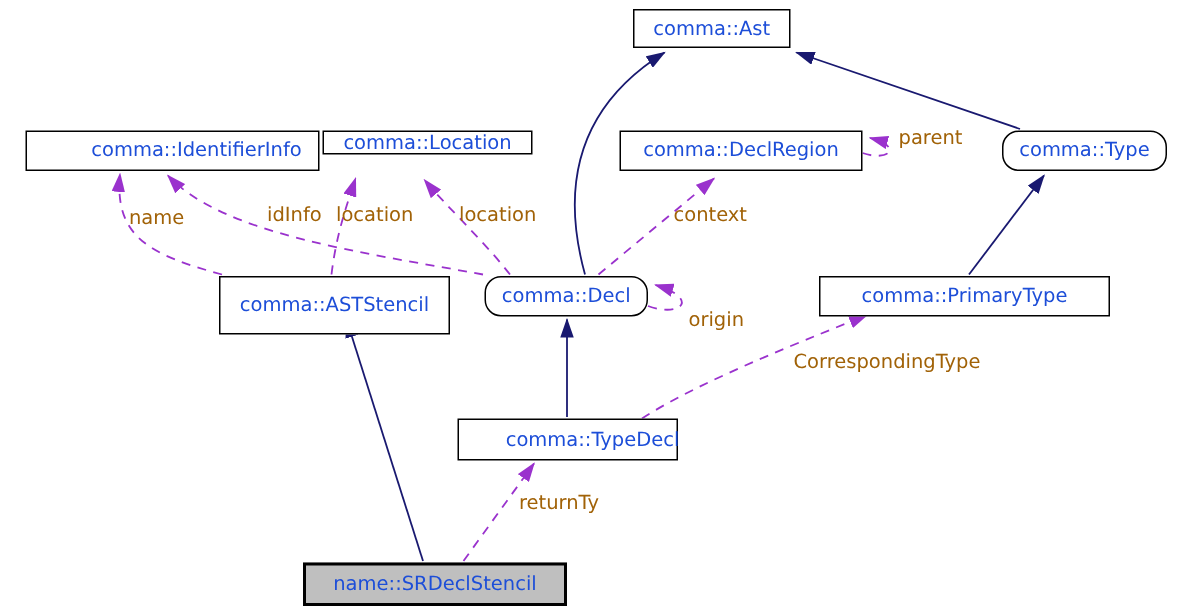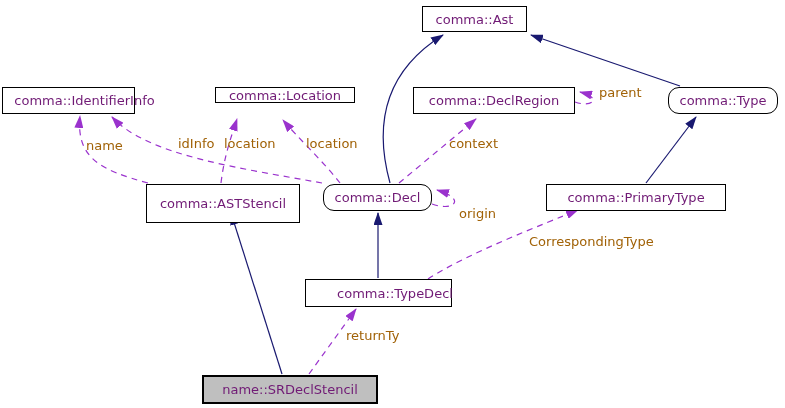--- a/index.html
+++ b/index.html
@@ -9,21 +9,21 @@
     background:#ffffff;
     font-family:"DejaVu Sans","Liberation Sans",sans-serif;
     overflow:hidden;
   }
   #edges{position:absolute;left:0;top:0;width:785px;height:408px;}
   .node{
     position:absolute;
     box-sizing:border-box;
     background:#ffffff;
     border:1px solid #000000;
-    color:#701a75;
+    color:#1d4ed8;
     font-size:13px;
     text-align:center;
     white-space:nowrap;
     display:flex;align-items:center;justify-content:center;
     cursor:pointer;
   }
   .node.current{
     background:#bfbfbf;
     border:2px solid #000000;
     cursor:default;
@@ -66,22 +66,22 @@
 <div class="edge-label" style="left: 86px; top: 138px;">name</div>
     <div class="edge-label" style="left: 178px; top: 136px;">idInfo</div>
     <div class="edge-label" style="left: 224px; top: 136px;">location</div>
     <div class="edge-label" style="left: 306px; top: 136px;">location</div>
     <div class="edge-label" style="left: 449px; top: 136px;">context</div>
     <div class="edge-label" style="left: 599px; top: 85px;">parent</div>
     <div class="edge-label" style="left: 459px; top: 186px; margin-top: 20px;">origin</div>
     <div class="edge-label" style="left: 529px; top: 234px;">CorrespondingType</div>
     <div class="edge-label" style="left: 346px; top: 328px;">returnTy</div>
     <div class="node" style="left: 422px; top: 6px; width: 105px; height: 26px;">comma::Ast</div>
-    <div class="node" style="left: 2px; top: 87px; width: 133px; height: 27px; padding-left: 32px;">comma::IdentifierInfo</div>
+    <div class="node" style="left: 17px; top: 87px; width: 196px; height: 27px; padding-left: 32px;">comma::IdentifierInfo</div>
     <div class="node" style="left: 202px; top: 87px; width: 140px; height: 16px; margin-left: 13px;">comma::Location</div>
     <div class="node" style="left: 413px; top: 87px; width: 162px; height: 27px;">comma::DeclRegion</div>
     <div class="node" style="left: 668px; top: 87px; width: 110px; height: 27px; border-radius: 11px;">comma::Type</div>
     <div class="node" style="left: 146px; top: 184px; width: 154px; height: 39px;">comma::ASTStencil</div>
     <div class="node" style="left: 323px; top: 184px; width: 109px; height: 27px; border-radius: 11px;">comma::Decl</div>
-    <div class="node" style="left: 546px; top: 184px; width: 180px; height: 27px;">comma::PrimaryType</div>
+    <div class="node" style="left: 546px; top: 184px; width: 194px; height: 27px;">comma::PrimaryType</div>
     <div class="node" style="left: 305px; top: 279px; width: 147px; height: 28px; padding-left: 33px;">comma::TypeDecl</div>
     <div class="node current" style="left: 202px; top: 375px; width: 176px; height: 29px;">name::SRDeclStencil</div>
   </div>
 
 </body></html>

